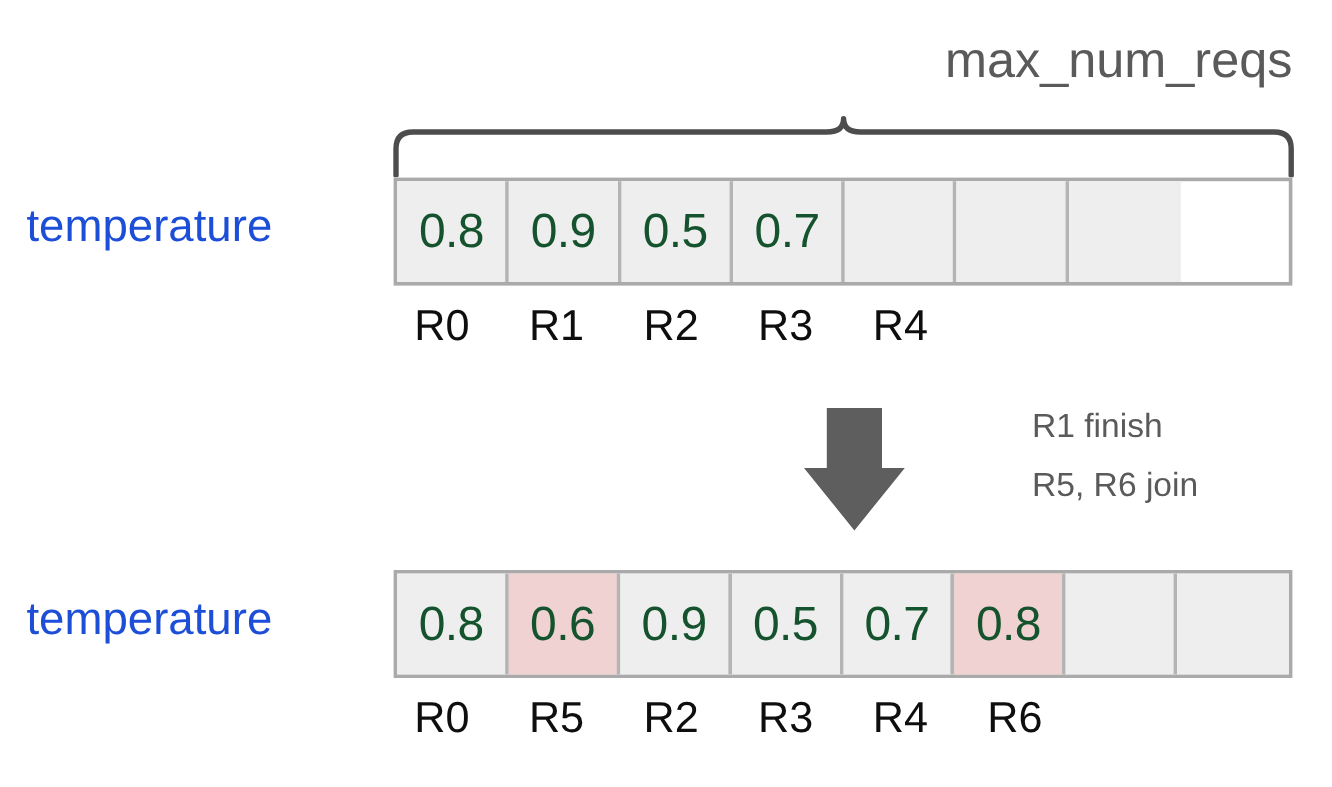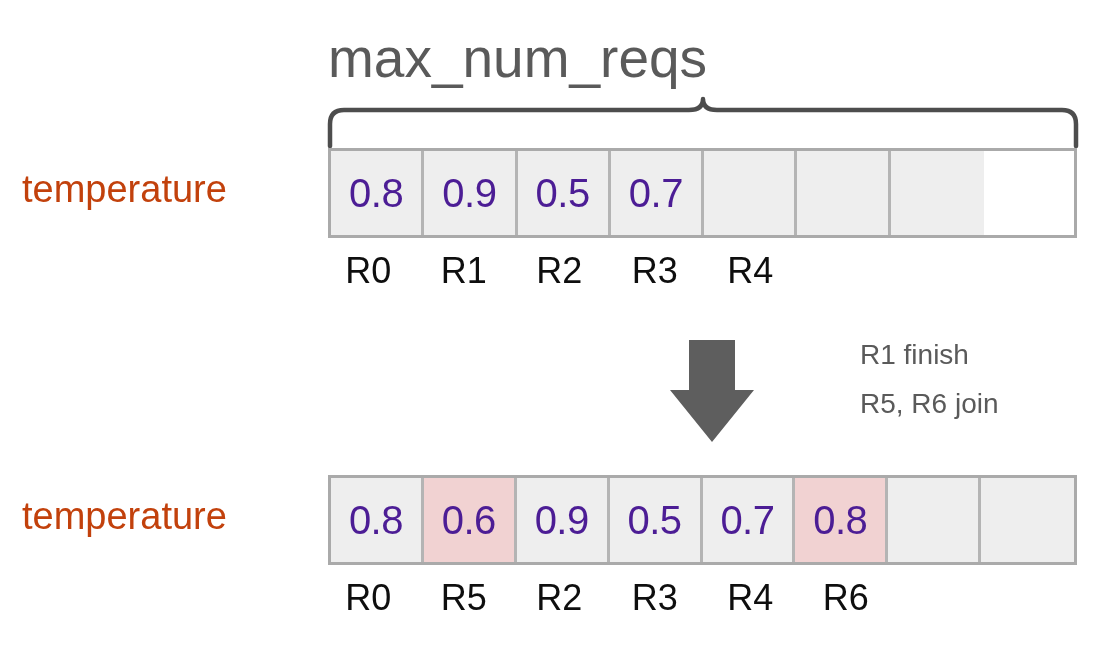--- a/index.html
+++ b/index.html
@@ -22,41 +22,41 @@
     width: 1110px;
     height: 656px;
   }
 
   
   .brace-title {
     position: absolute;
     left: 328px;
     top: 26px;
     width: 749px;
-    text-align: left;
-    font-size: 55px;
+    text-align: right;
+    font-size: 42px;
     color: #5a5a5a;
     letter-spacing: 0px;
     white-space: nowrap;
   }
 
   
   .brace-svg {
     position: absolute;
     left: 326px;
     top: 96px;
     width: 754px;
     height: 52px;
   }
 
   
   .row-label {
     position: absolute;
     font-size: 38px;
-    color: #c2410c;
+    color: #1d4ed8;
     white-space: nowrap;
     text-align: left;
   }
   .row-label.r1 { left: 22px; top: 168px; }
   .row-label.r2 { left: 22px; top: 495px; }
 
   
   .grid {
     position: absolute;
     left: 328px;
@@ -71,21 +71,21 @@
   .cell {
     box-sizing: border-box;
     width: 93.25px;
     height: 100%;
     border-right: 3px solid #b4b4b4;
     background: #eeeeee;
     display: flex;
     align-items: center;
     justify-content: center;
     font-size: 40px;
-    color: #4c1d95;
+    color: #14532d;
     letter-spacing: -0.5px;
   }
   .cell:last-child { border-right: none; }
   .cell.hl { background: #f1d2d2; }
   .cell.empty { color: transparent; }
 
   
   .ticks {
     position: absolute;
     left: 328px;

